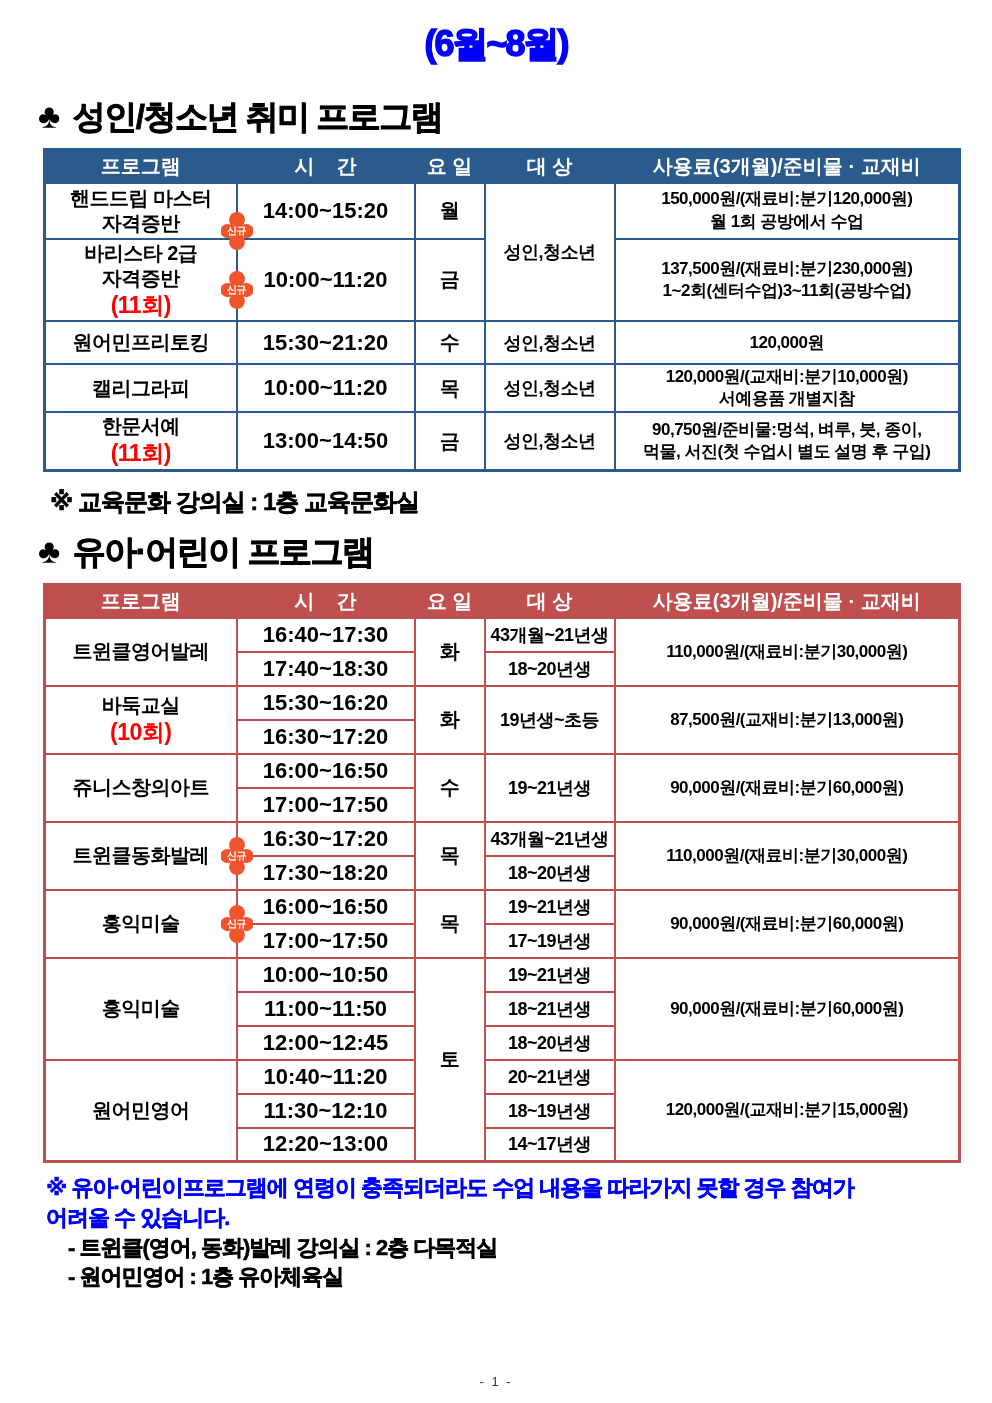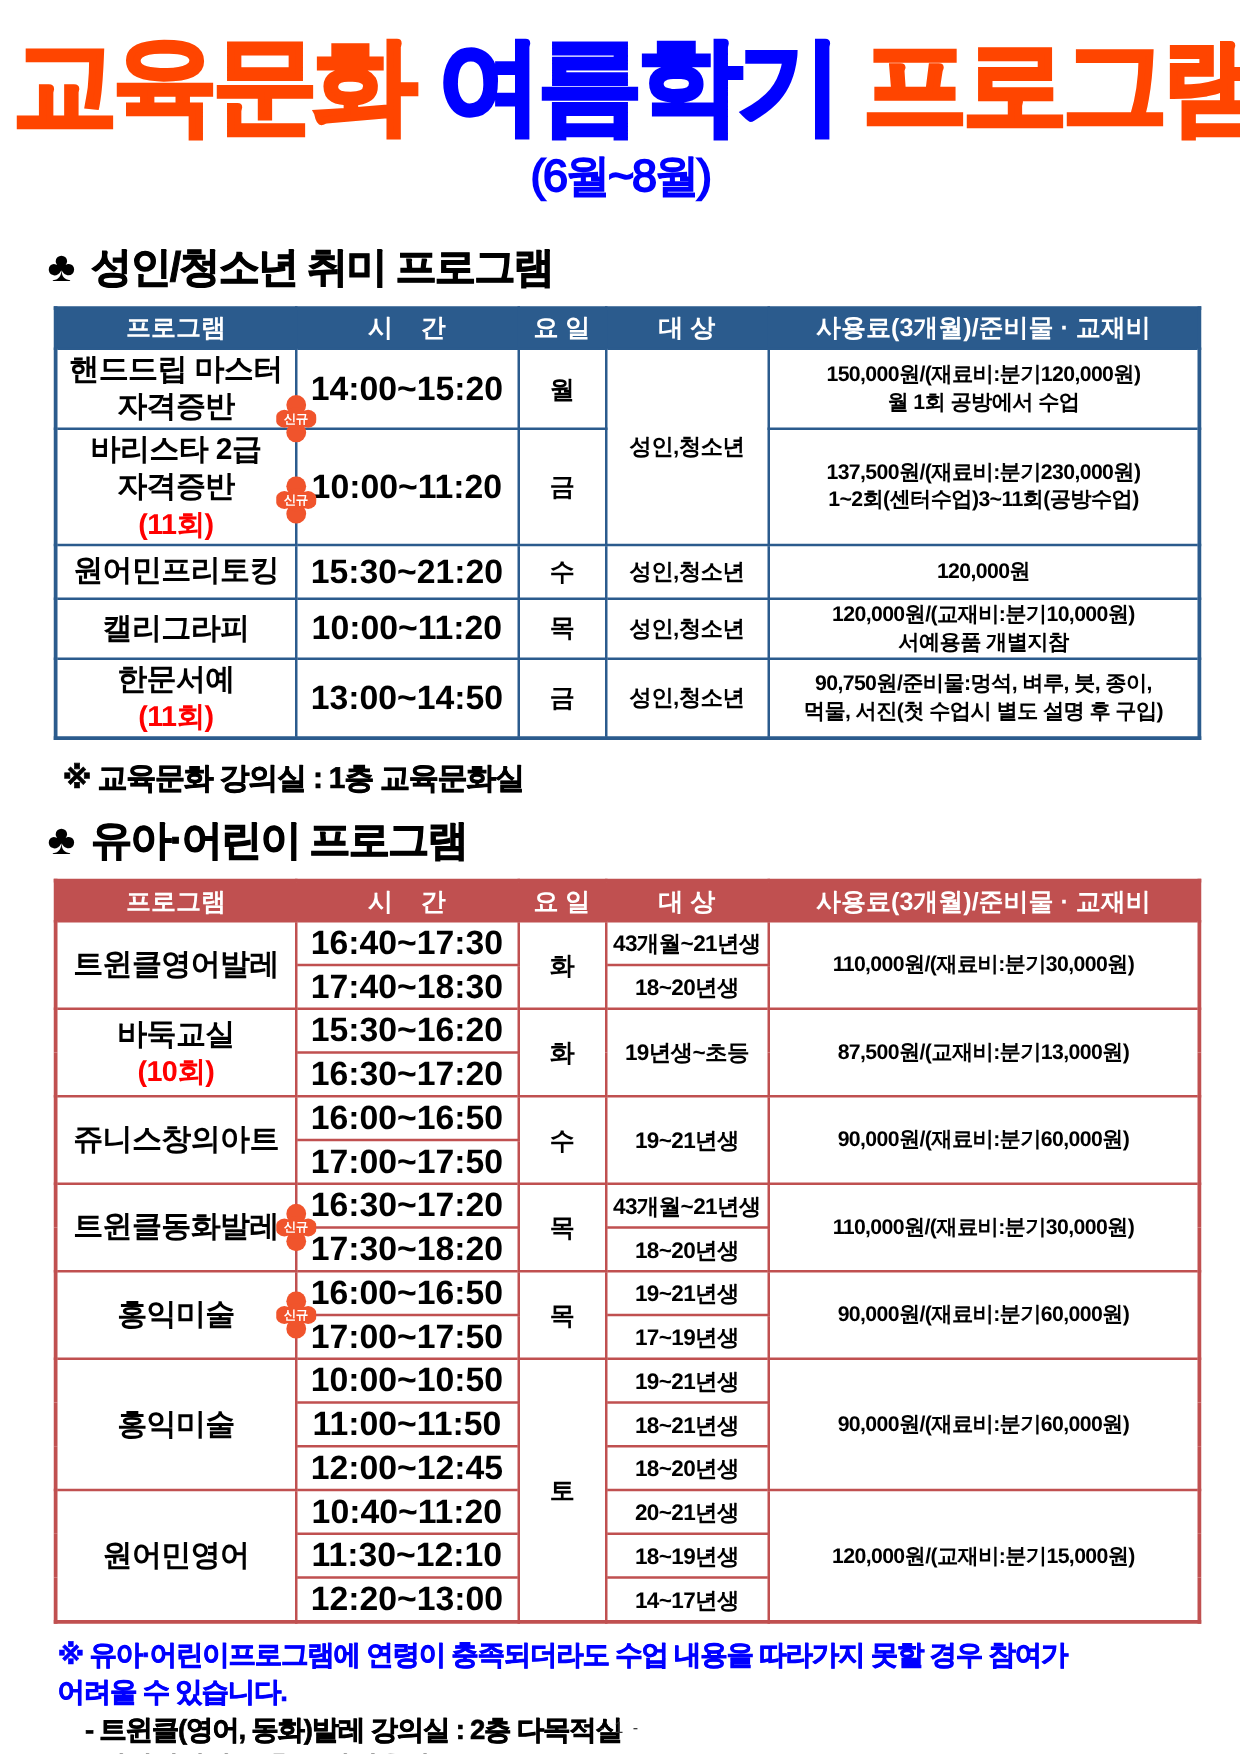--- a/index.html
+++ b/index.html
@@ -10,42 +10,42 @@
   body{
     width:992px;height:1403px;background:#ffffff;position:relative;overflow:hidden;
     font-family:"Liberation Sans","DejaVu Sans",sans-serif;color:#000;
   }
   
   .title-wrap{text-align:center;margin-top:20px;}
   .main-title{font-size:84px;font-weight:900;letter-spacing:-4px;line-height:1.15;white-space:nowrap;}
   .main-title span{-webkit-text-stroke:3px currentColor;margin:0 10px;}
   .tp-orange{color:var(--orange);}
   .tp-blue{color:var(--blue);}
-  .subtitle{font-size:36px;font-weight:400;color:var(--blue);-webkit-text-stroke:1.5px currentColor;letter-spacing:-2px;margin-top:0px;}
+  .subtitle{font-size:36px;font-weight:700;color:var(--blue);-webkit-text-stroke:1.5px currentColor;letter-spacing:-2px;margin-top:0px;}
   
   .section-heading{font-size:33px;font-weight:900;letter-spacing:-1.5px;margin:26px 0 8px 38px;-webkit-text-stroke:0.8px #000;}
   .section-heading.kids-h{margin-top:12px;}
   .club{font-size:34px;margin-right:14px;-webkit-text-stroke:0;}
   
   table.sched{border-collapse:collapse;table-layout:fixed;width:915px;margin-left:43px;}
   table.sched td,table.sched th{text-align:center;vertical-align:middle;padding:1px 2px;}
   table.t1{border:3px solid var(--t1);}
   table.t1 td{border:2px solid var(--t1);}
   table.t1 th{background:var(--t1);color:#fff;border:2px solid var(--t1);border-left:2px solid rgba(255,255,255,.85);}
   table.t1 th:first-child{border-left:2px solid var(--t1);}
   table.t2{border:3px solid var(--t2);}
   table.t2 td{border:2px solid var(--t2);}
   table.t2 th{background:var(--t2);color:#fff;border:2px solid var(--t2);border-left:2px solid rgba(255,255,255,.85);}
   table.t2 th:first-child{border-left:2px solid var(--t2);}
   th{font-size:20px;font-weight:bold;white-space:pre;height:33px;letter-spacing:0;}
   td{font-weight:bold;letter-spacing:-0.5px;}
   td.program{position:relative;}
-  .pname{display:block;font-size:24px;white-space:pre-line;line-height:1.25;}
+  .pname{display:block;font-size:20px;white-space:pre-line;line-height:1.25;}
   .count{display:block;color:#ff0000;font-size:23px;line-height:1.25;}
-  td.time{font-size:27px;letter-spacing:0;}
+  td.time{font-size:22px;letter-spacing:0;}
   td.day{font-size:20px;}
   td.target{font-size:18px;}
   td.fee{font-size:17px;white-space:pre-line;line-height:1.3;}
   
   .badge{position:absolute;right:-17px;top:50%;transform:translateY(-50%);width:32px;height:38px;z-index:6;}
   .badge.pos-low{top:88%;}
   .badge.pos-mid{top:62%;}
   .badge svg{position:absolute;inset:0;width:100%;height:100%;}
   .badge-text{position:absolute;left:0;right:0;top:50%;transform:translateY(-50%);text-align:center;color:#fff;font-size:10px;font-weight:bold;letter-spacing:-0.5px;}
   
@@ -56,23 +56,20 @@
   .foot.warning{text-indent:0;}
   .foot.indent{margin-left:22px;}
   .pageno{position:absolute;bottom:14px;left:0;right:0;text-align:center;font-size:13px;color:#333;font-weight:normal;letter-spacing:2px;}
 </style>
 </head>
 <body>
 
 <div class="page">
 
   <header class="title-wrap">
-    <div class="main-title">
-      <span class="tp-orange">교육문화</span><span class="tp-blue">여름학기</span><span class="tp-orange">프로그램</span>
-    </div>
     <div class="subtitle">(6월~8월)</div>
   </header>
 
   <div class="section-heading">
     <span class="club">♣</span><span>성인/청소년 취미 프로그램</span>
   </div>
 
   <table class="sched t1">
     <colgroup>
         <col style="width:192px">

